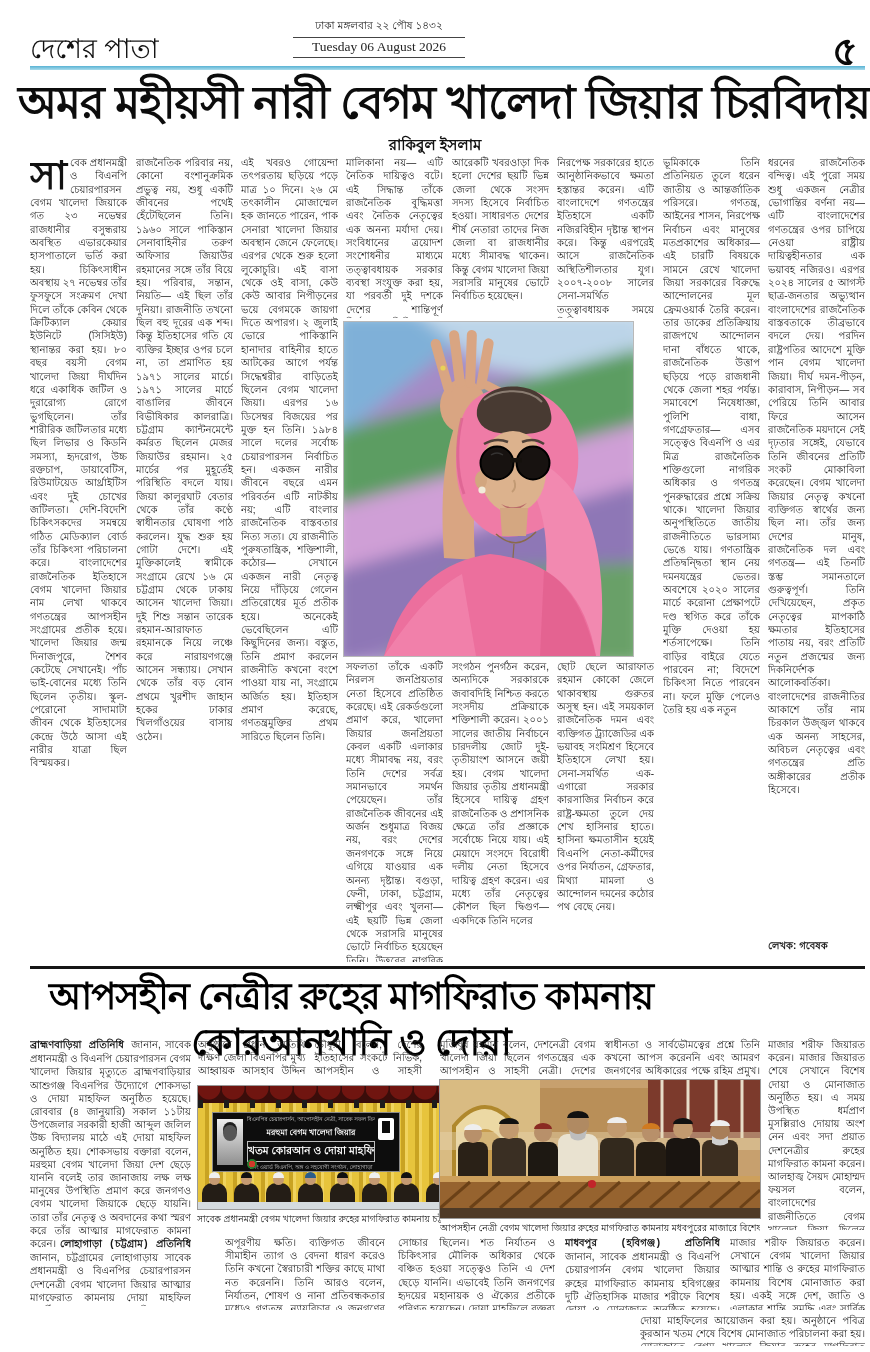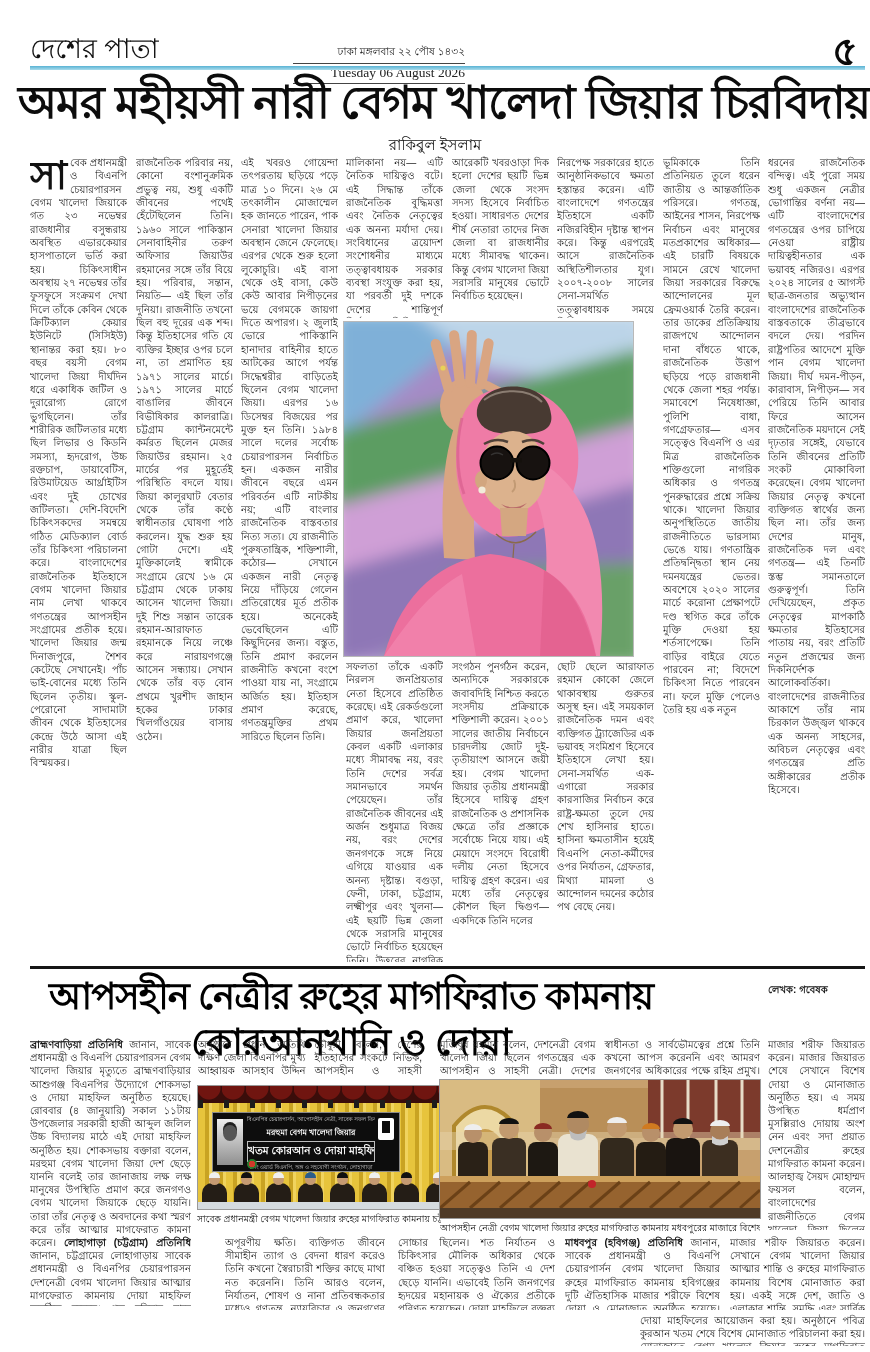--- a/index.html
+++ b/index.html
@@ -1,48 +1,48 @@
 <!DOCTYPE html>
 <html><head>
 <meta charset="utf-8">
 <style>
   html,body{margin:0;padding:0;background:#e8e8e8;}
   .page{position:relative;width:870px;height:1352px;background:#ffffff;margin:0 auto;
         font-family:"Liberation Sans","DejaVu Sans",sans-serif;color:#1d1d1d;overflow:hidden;}
   
   .section-name{position:absolute;left:30px;top:28px;font-size:27px;color:#111;}
-  .date-block{position:absolute;left:293px;top:44px;width:172px;text-align:right;}
+  .date-block{position:absolute;left:293px;top:18px;width:172px;text-align:center;}
   .date-bn{font-size:10.5px;color:#222;border-bottom:1.5px solid #444;padding-bottom:2px;}
   .date-en{font-family:"Liberation Serif","DejaVu Serif",serif;font-size:13.5px;color:#222;
            border-bottom:1.5px solid #444;padding:1px 0 2px 0;}
   .masthead{position:absolute;left:698px;top:24px;width:112px;text-align:center;}
   .mh-tag{position:absolute;right:-2px;top:-2px;background:#c61414;color:#fff;font-size:6.5px;
           padding:1px 3px;letter-spacing:.5px;white-space:nowrap;}
   .mh-name{font-size:31px;font-weight:800;color:#0a0a0a;letter-spacing:-1px;margin-top:6px;line-height:30px;}
   .mh-slogan{font-size:7.5px;color:#222;margin-top:1px;letter-spacing:.5px;white-space:nowrap;}
   .page-num{position:absolute;left:832px;top:20px;font-size:40px;font-weight:800;color:#0a0a0a;}
   .cyan-rule{position:absolute;left:30px;top:66px;width:835px;height:4px;
              background:linear-gradient(#58b2d4,#aadcec);}
   
   .a1-headline{position:absolute;left:0;top:78px;width:870px;text-align:right;font-size:45px;
                line-height:50px;font-weight:800;color:#0c0c0c;letter-spacing:-1px;}
   .a1-byline{position:absolute;left:0;top:133px;width:870px;text-align:center;font-size:15px;
-             font-weight:normal;color:#111;}
+             font-weight:bold;color:#111;}
   .c{position:absolute;width:97px;height:806px;top:156px;font-size:10px;line-height:13.35px;
      text-align:justify;overflow:hidden;color:#222;}
   .dc{float:left;font-size:39px;line-height:33px;font-weight:bold;padding:3px 3px 0 0;color:#111;}
-  .author{position:absolute;left:768px;top:982px;width:97px;font-weight:bold;font-size:10px;}
+  .author{position:absolute;left:768px;top:938px;width:97px;font-weight:bold;font-size:10px;}
   .photo-main{position:absolute;left:344px;top:322px;width:289px;height:334px;outline:1px solid #b9b9b9;}
   .sep-rule{position:absolute;left:30px;top:966px;width:835px;height:3px;background:#161616;}
   
   .a2-headline{position:absolute;left:0;top:974px;width:702px;text-align:center;font-size:37px;
                line-height:46px;font-weight:800;color:#000000;letter-spacing:-1px;}
   .b{position:absolute;font-size:10px;line-height:13.2px;text-align:justify;overflow:hidden;color:#222;}
   .two{column-count:2;column-gap:9px;}
-  b.lead{font-weight:bold;color:#111;}
+  b.lead{font-weight:bold;color:#111;font-family:Liberation Mono, monospace;}
   .cap{position:absolute;font-size:9.2px;white-space:nowrap;overflow:hidden;color:#111;}
   
   .photo1{position:absolute;left:198px;top:1086px;width:256px;height:123px;overflow:hidden;
           background:repeating-linear-gradient(90deg,#e7c43c 0 7px,#c9a322 7px 11px,#f0d35e 11px 14px);
           outline:1px solid #999;}
   .p1-swag{position:absolute;left:0;top:0;width:100%;height:17px;
            background:radial-gradient(circle at 11px 2px,#701510 11px,rgba(0,0,0,0) 12px) repeat-x #3a0d0a;
            background-size:24px 17px;}
   .p1-flags{position:absolute;left:0;top:14px;width:100%;height:8px;
             background:repeating-linear-gradient(90deg,#1c1c1c 0 5px,rgba(0,0,0,0) 5px 26px);}

